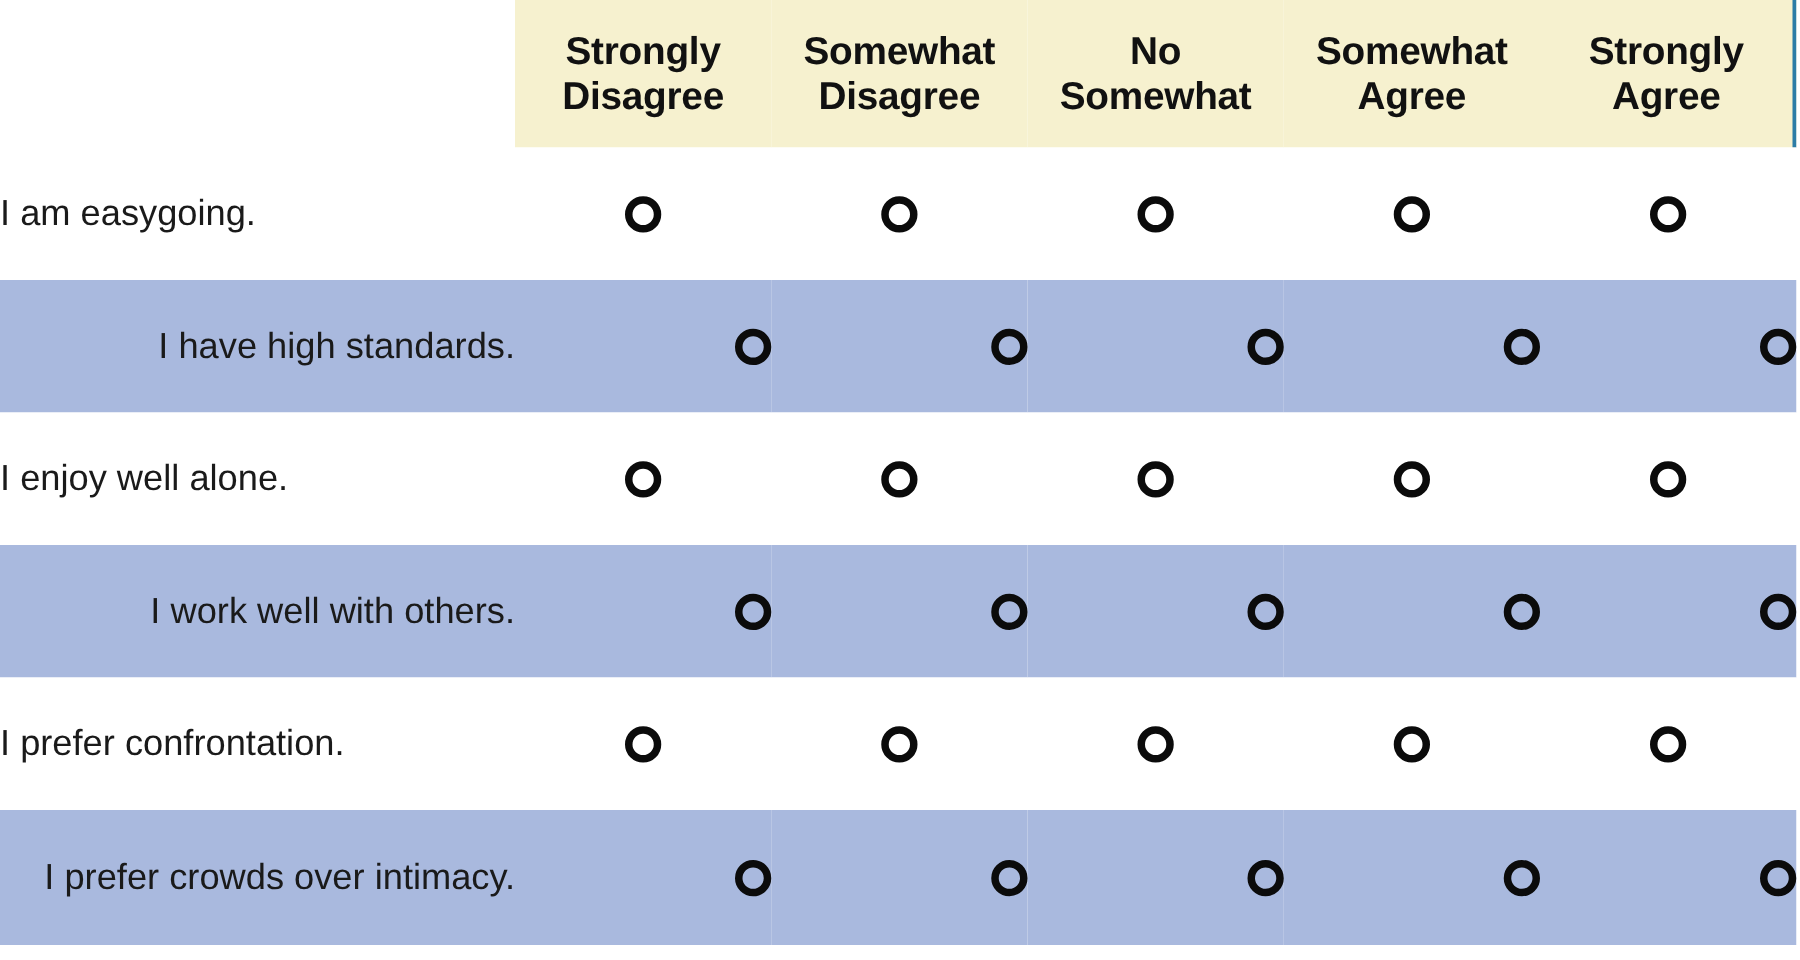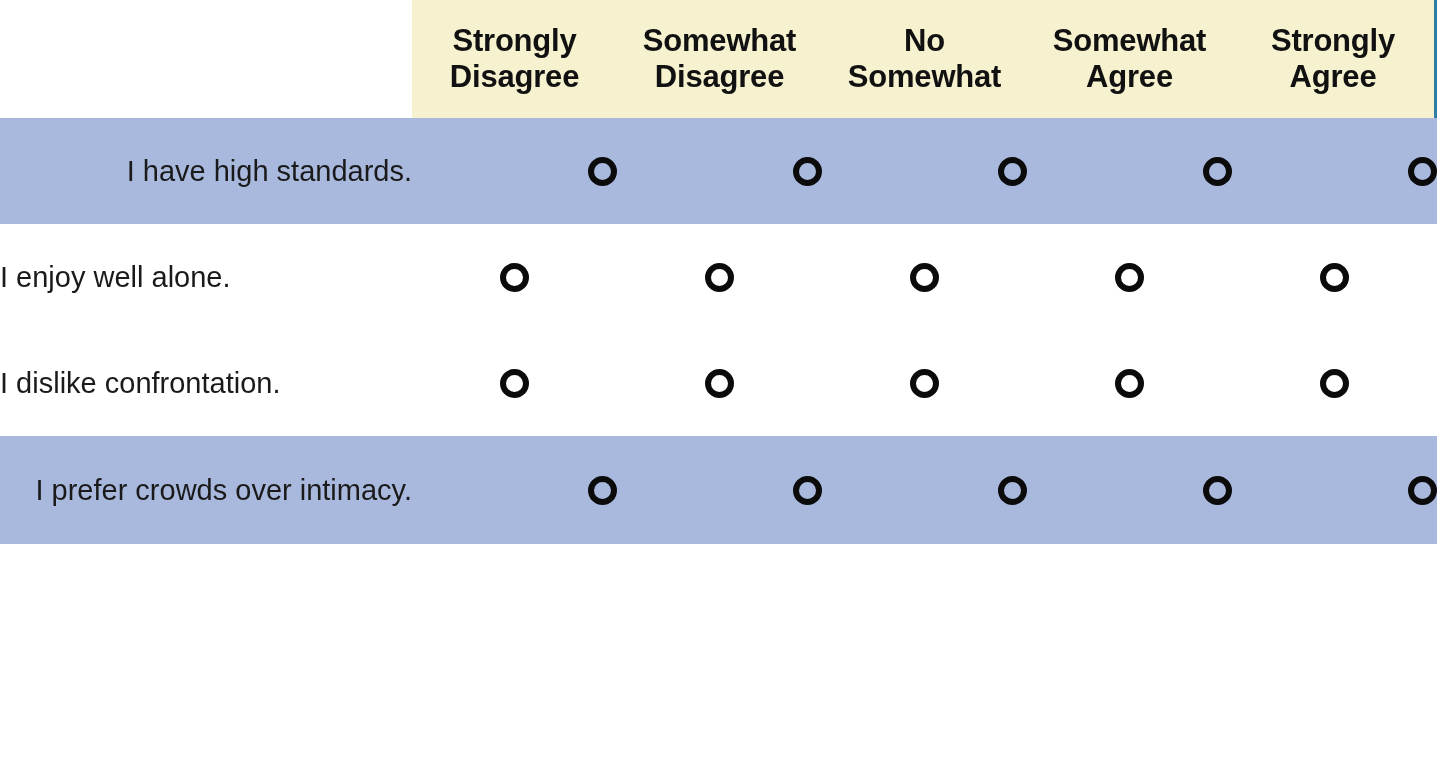--- a/index.html
+++ b/index.html
@@ -144,20 +144,33 @@
 
         <th class="opt-head last">
           <span class="hl">Strongly</span>
           <span class="hl">Agree</span>
         </th>
       </tr>
     </thead>
 
     <tbody>
 
+      <tr class="row-odd">
+        <td class="item-label">I am easygoing.</td>
+        <td class="opt-cell">
+          <span class="radio-ring"></span></td>
+        <td class="opt-cell">
+          <span class="radio-ring"></span></td>
+        <td class="opt-cell">
+          <span class="radio-ring"></span></td>
+        <td class="opt-cell">
+          <span class="radio-ring"></span></td>
+        <td class="opt-cell">
+          <span class="radio-ring"></span></td>
+      </tr>
 
       <tr class="row-even">
         <td class="item-label">I have high standards.</td>
         <td class="opt-cell">
           <span class="radio-ring"></span></td>
         <td class="opt-cell">
           <span class="radio-ring"></span></td>
         <td class="opt-cell">
           <span class="radio-ring"></span></td>
         <td class="opt-cell">
@@ -173,23 +186,36 @@
         <td class="opt-cell">
           <span class="radio-ring"></span></td>
         <td class="opt-cell">
           <span class="radio-ring"></span></td>
         <td class="opt-cell">
           <span class="radio-ring"></span></td>
         <td class="opt-cell">
           <span class="radio-ring"></span></td>
       </tr>
 
+      <tr class="row-even">
+        <td class="item-label">I work well with others.</td>
+        <td class="opt-cell">
+          <span class="radio-ring"></span></td>
+        <td class="opt-cell">
+          <span class="radio-ring"></span></td>
+        <td class="opt-cell">
+          <span class="radio-ring"></span></td>
+        <td class="opt-cell">
+          <span class="radio-ring"></span></td>
+        <td class="opt-cell">
+          <span class="radio-ring"></span></td>
+      </tr>
 
       <tr class="row-odd">
-        <td class="item-label">I dislike confrontation.</td>
+        <td class="item-label">I prefer confrontation.</td>
         <td class="opt-cell">
           <span class="radio-ring"></span></td>
         <td class="opt-cell">
           <span class="radio-ring"></span></td>
         <td class="opt-cell">
           <span class="radio-ring"></span></td>
         <td class="opt-cell">
           <span class="radio-ring"></span></td>
         <td class="opt-cell">
           <span class="radio-ring"></span></td>

